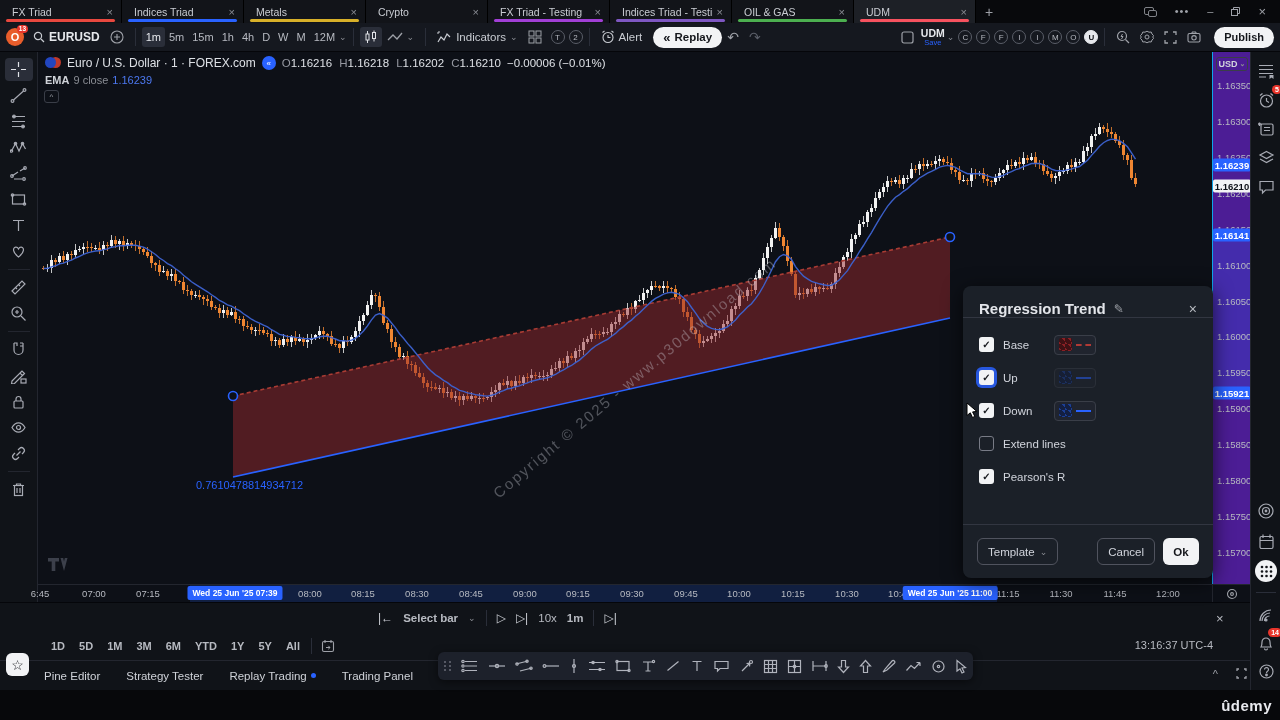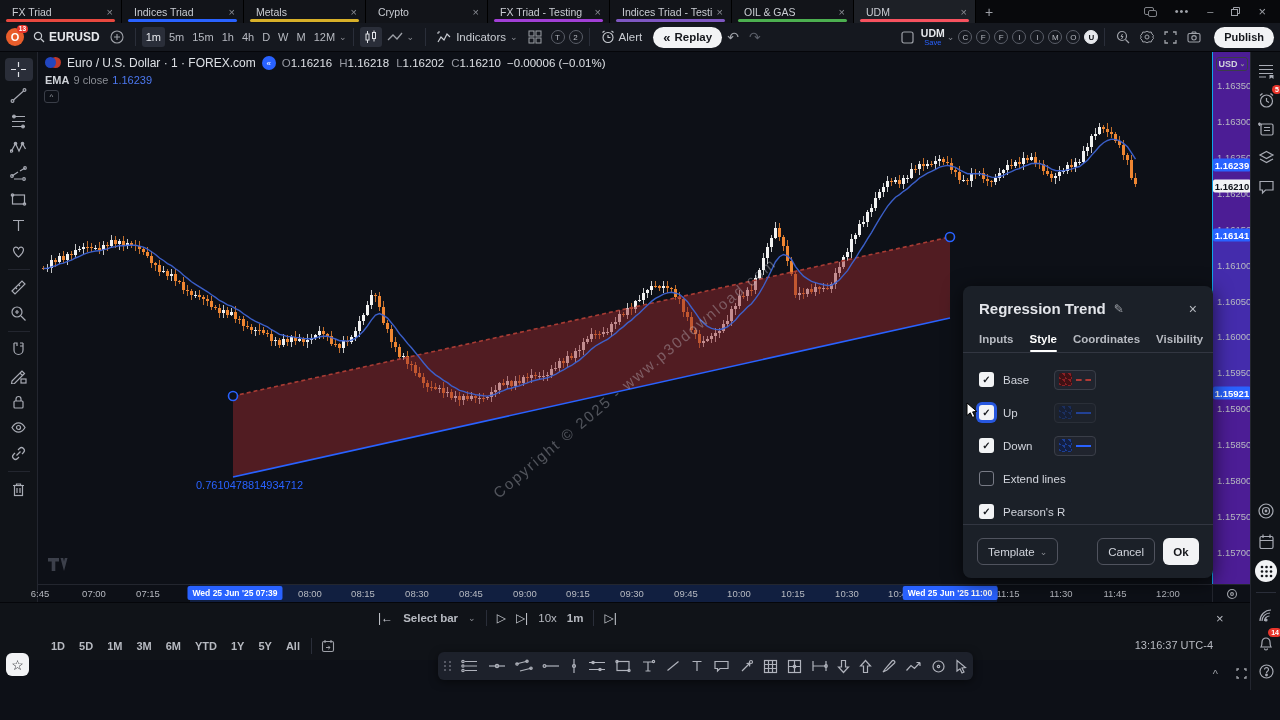--- a/index.html
+++ b/index.html
@@ -1230,27 +1230,47 @@
     <span class="tb-item">
       <svg width="14" height="14" viewBox="0 0 14 14">
           <rect x="1.5" y="2.5" width="11" height="10" rx="1.5" stroke="#9ea1a8" fill="none" stroke-width="1.1"></rect>
           <path d="M4 1 V4 M10 1 V4" stroke="#9ea1a8" stroke-width="1.1"></path>
           <path d="M5 8.5 H9 M9 8.5 L7.3 6.8 M9 8.5 L7.3 10.2" stroke="#9ea1a8" fill="none" stroke-width="1"></path>
         </svg>
     </span>
     <span id="clock">13:16:37 UTC-4</span>
   </div>
 
+  <div id="bottomtabs">
+    <div style="display:flex;gap:26px">
+        <span class="btmtab">
+          <span>Pine Editor</span>
+        </span>
+        <span class="btmtab">
+          <span>Strategy Tester</span>
+        </span>
+        <span class="btmtab">
+          <span>Replay Trading</span>
+          <span class="btmdot"></span>
+        </span>
+        <span class="btmtab">
+          <span>Trading Panel</span>
+        </span>
+      </div>
+  </div>
   <div id="panel-toggles">
     <span style="font-size:11px">^</span>
     <span>
       <svg width="11" height="11" viewBox="0 0 11 11">
           <path d="M1 3 V1 H3 M8 1 H10 V3 M10 8 V10 H8 M3 10 H1 V8" stroke="#9ea1a8" fill="none" stroke-width="1.3"></path>
         </svg>
     </span>
+  </div>
+  <div id="bottomstrip">
+    <span id="udemy">ûdemy</span>
   </div>
   <div id="fav-star">☆</div>
 
   <div id="drawbar">
     <span id="drag-dots">
         <i></i>
         <i></i>
         <i></i>
         <i></i>
         <i></i>
@@ -1382,26 +1402,20 @@
         </svg>
       </span>
   </div>
 
   <div id="dialog">
     <div id="dlg-head">
       <span id="dlg-title">Regression Trend</span>
       <span style="color:#9ea1a8;font-size:12px">✎</span>
       <span id="dlg-close">×</span>
     </div>
-    <div id="dlg-tabs">
-        <span class="dtab">Inputs</span>
-        <span class="dtab active">Style</span>
-        <span class="dtab">Coordinates</span>
-        <span class="dtab">Visibility</span>
-      </div>
     <div id="dlg-tabline"></div>
     <div style="margin-top:10px">
         <div class="drow">
           <span class="cbx">✓</span>
           <span class="lbl">Base</span>
           <span class="swatch">
             <span class="checker red"></span>
             <span class="swline" style="border-top: 2px dashed rgb(176, 58, 53);"></span>
           </span>
         </div>

